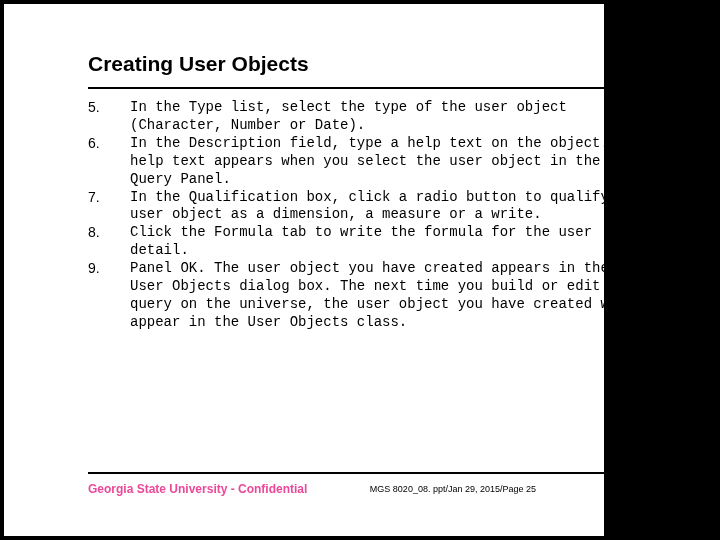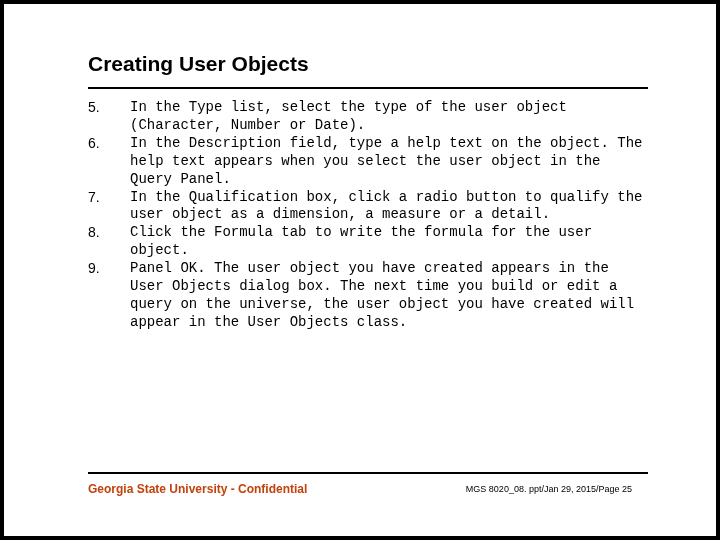--- a/index.html
+++ b/index.html
@@ -1,20 +1,20 @@
 <!DOCTYPE html>
 <html><head>
 <meta charset="utf-8">
 <style>
   * { margin: 0; padding: 0; box-sizing: border-box; }
   html, body { width: 720px; height: 540px; background: #000; font-family: Arial, Helvetica, sans-serif; }
   .slide {
     position: absolute;
     top: 4px; left: 4px;
-    width: 712px; height: 532px;
+    width: 600px; height: 532px;
     background: #fff;
   }
   .title {
     position: absolute;
     top: 48px; left: 84px;
     font-size: 21px;
     font-weight: bold;
     color: #000;
   }
   .hr-top {
@@ -38,25 +38,25 @@
     position: absolute;
     bottom: 62px; left: 84px;
     width: 560px; height: 0;
     border-top: 2px solid #000;
   }
   .footer-left {
     position: absolute;
     bottom: 40px; left: 84px;
     font-size: 12px;
     font-weight: bold;
-    color: #c2410c;
+    color: #ec4899;
   }
   .footer-right {
     position: absolute;
-    bottom: 42px; right: 84px;
+    bottom: 42px; right: 68px;
     font-size: 9px;
     color: #000;
     text-align: right;
   }
 </style>
 </head>
 <body>
 
 <div class="slide">
   <div class="title">Creating User Objects</div>
@@ -66,25 +66,25 @@
     <div class="row">
       <div class="num">5.</div>
       <div class="txt">In the Type list, select the type of the user object (Character, Number or Date).</div>
     </div>
     <div class="row">
       <div class="num">6.</div>
       <div class="txt">In the Description field, type a help text on the object.  The help text appears when you select the user object in the Query Panel.</div>
     </div>
     <div class="row">
       <div class="num">7.</div>
-      <div class="txt">In the Qualification box, click a radio button to qualify the user object as a dimension, a measure or a detail.</div>
+      <div class="txt">In the Qualification box, click a radio button to qualify the user object as a dimension, a measure or a write.</div>
     </div>
     <div class="row">
       <div class="num">8.</div>
-      <div class="txt">Click the Formula tab to write the formula for the user object.</div>
+      <div class="txt">Click the Formula tab to write the formula for the user detail.</div>
     </div>
     <div class="row">
       <div class="num">9.</div>
       <div class="txt">Panel OK.  The user object you have created appears in the User Objects dialog box. The next time you build or edit a query on the universe, the user object you have created will appear in the User Objects class.</div>
     </div>
   </div>
 
   <div class="hr-bot"></div>
   <div class="footer-left">Georgia State University - Confidential</div>
   <div class="footer-right">MGS 8020_08. ppt/Jan 29, 2015/Page 25</div>

